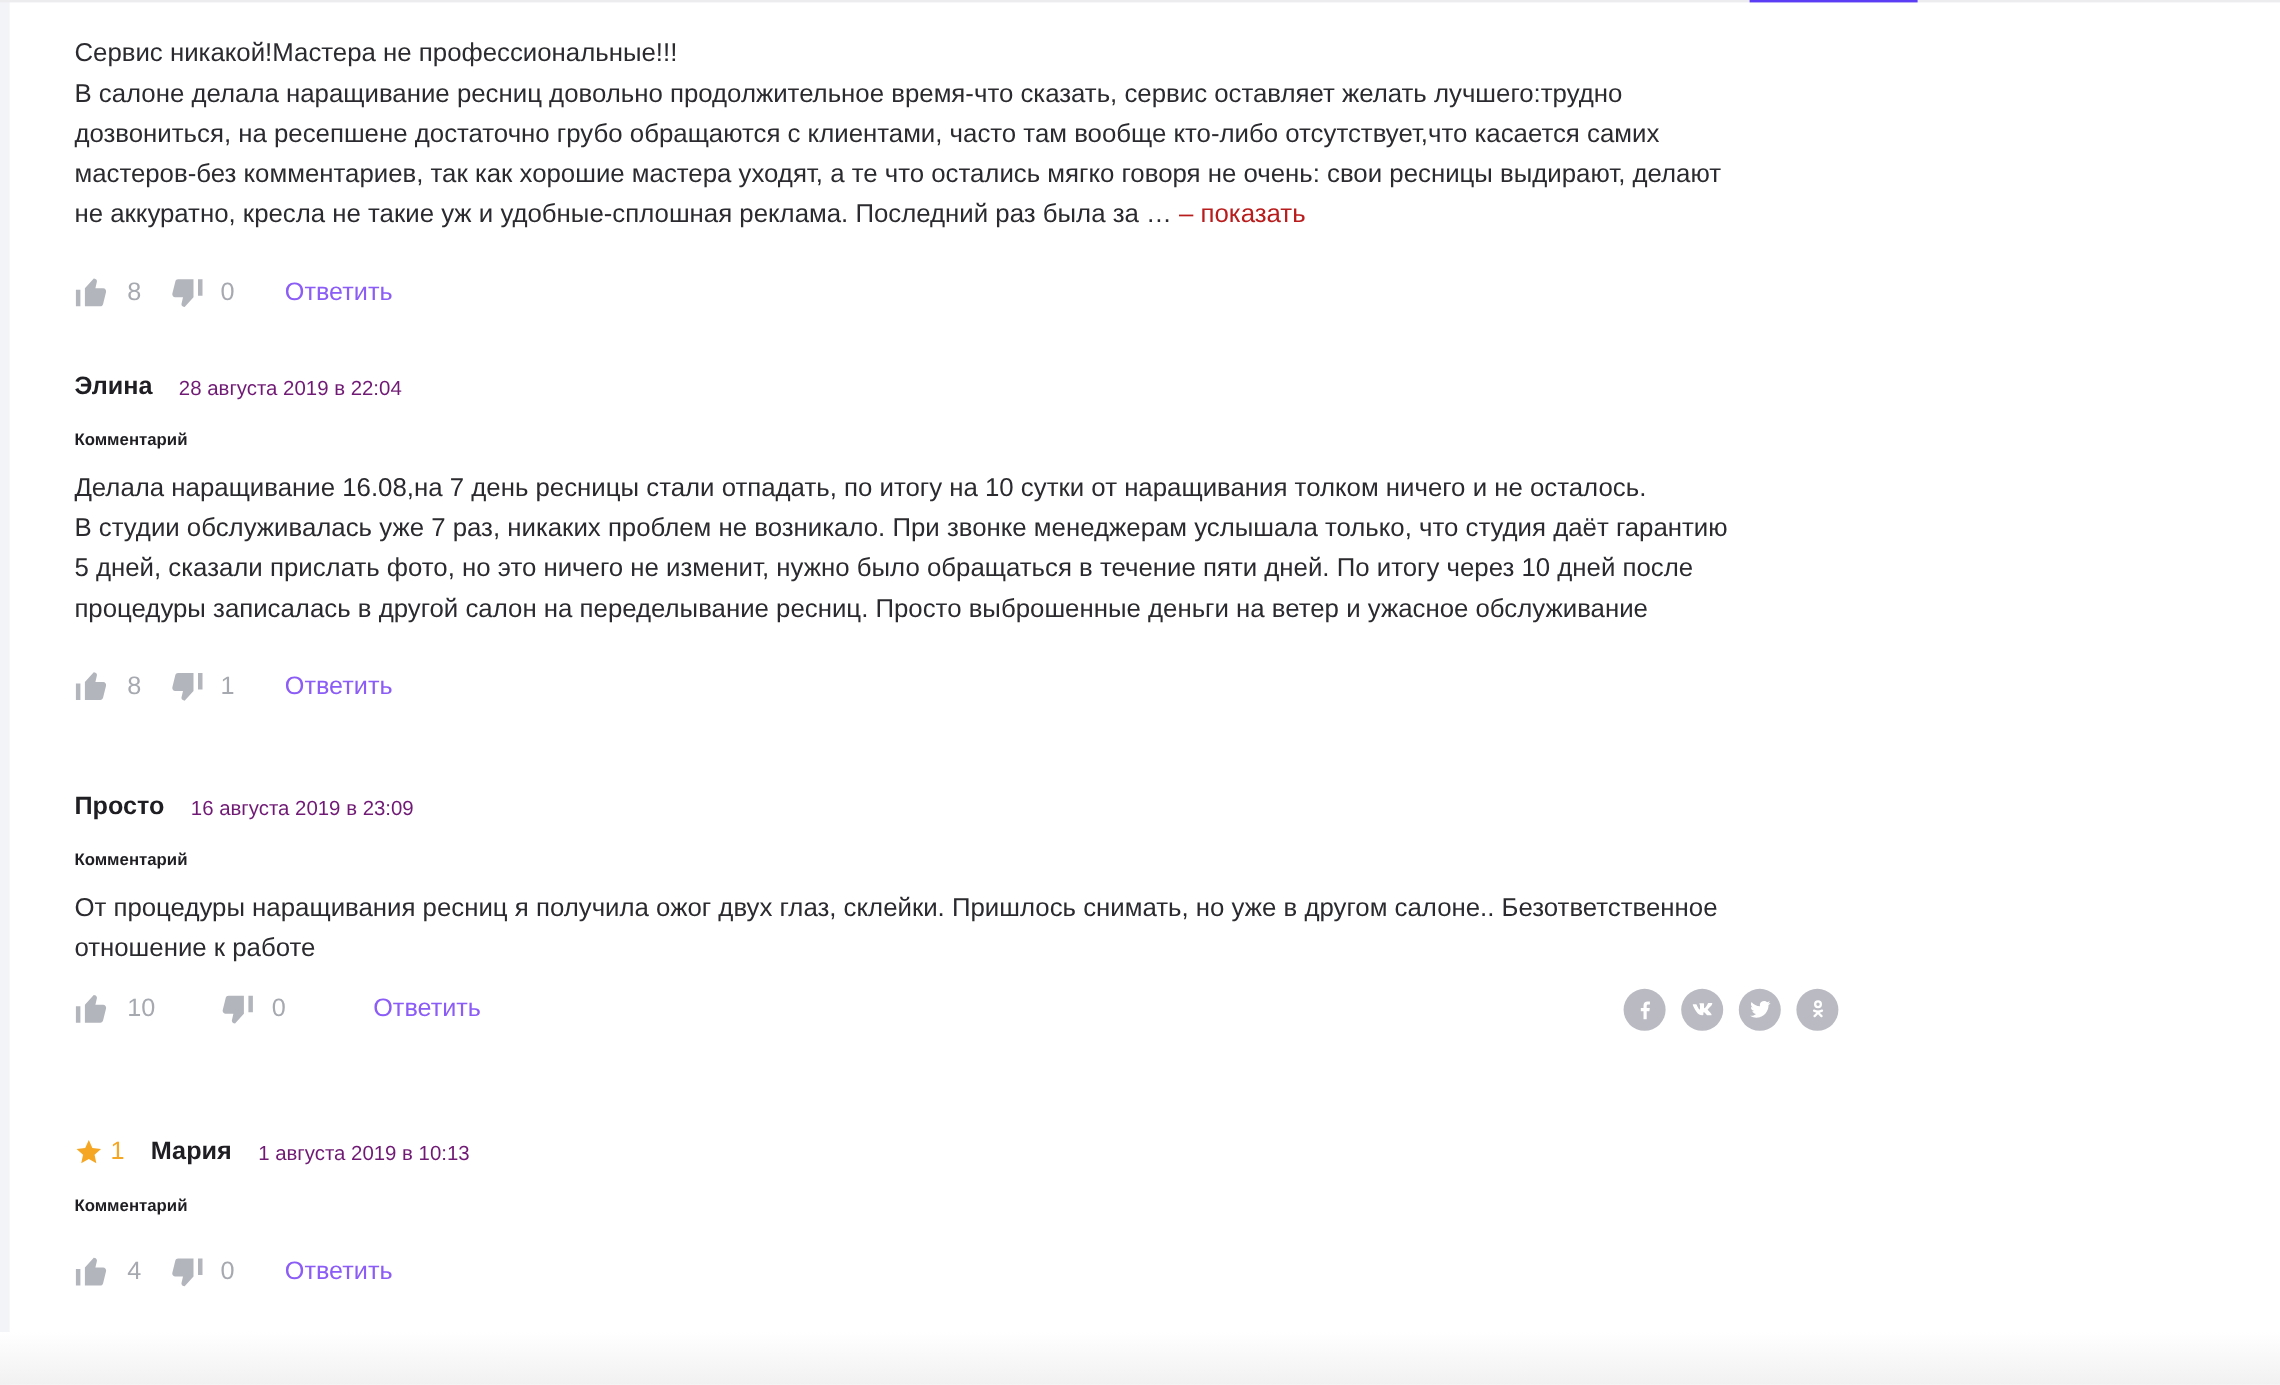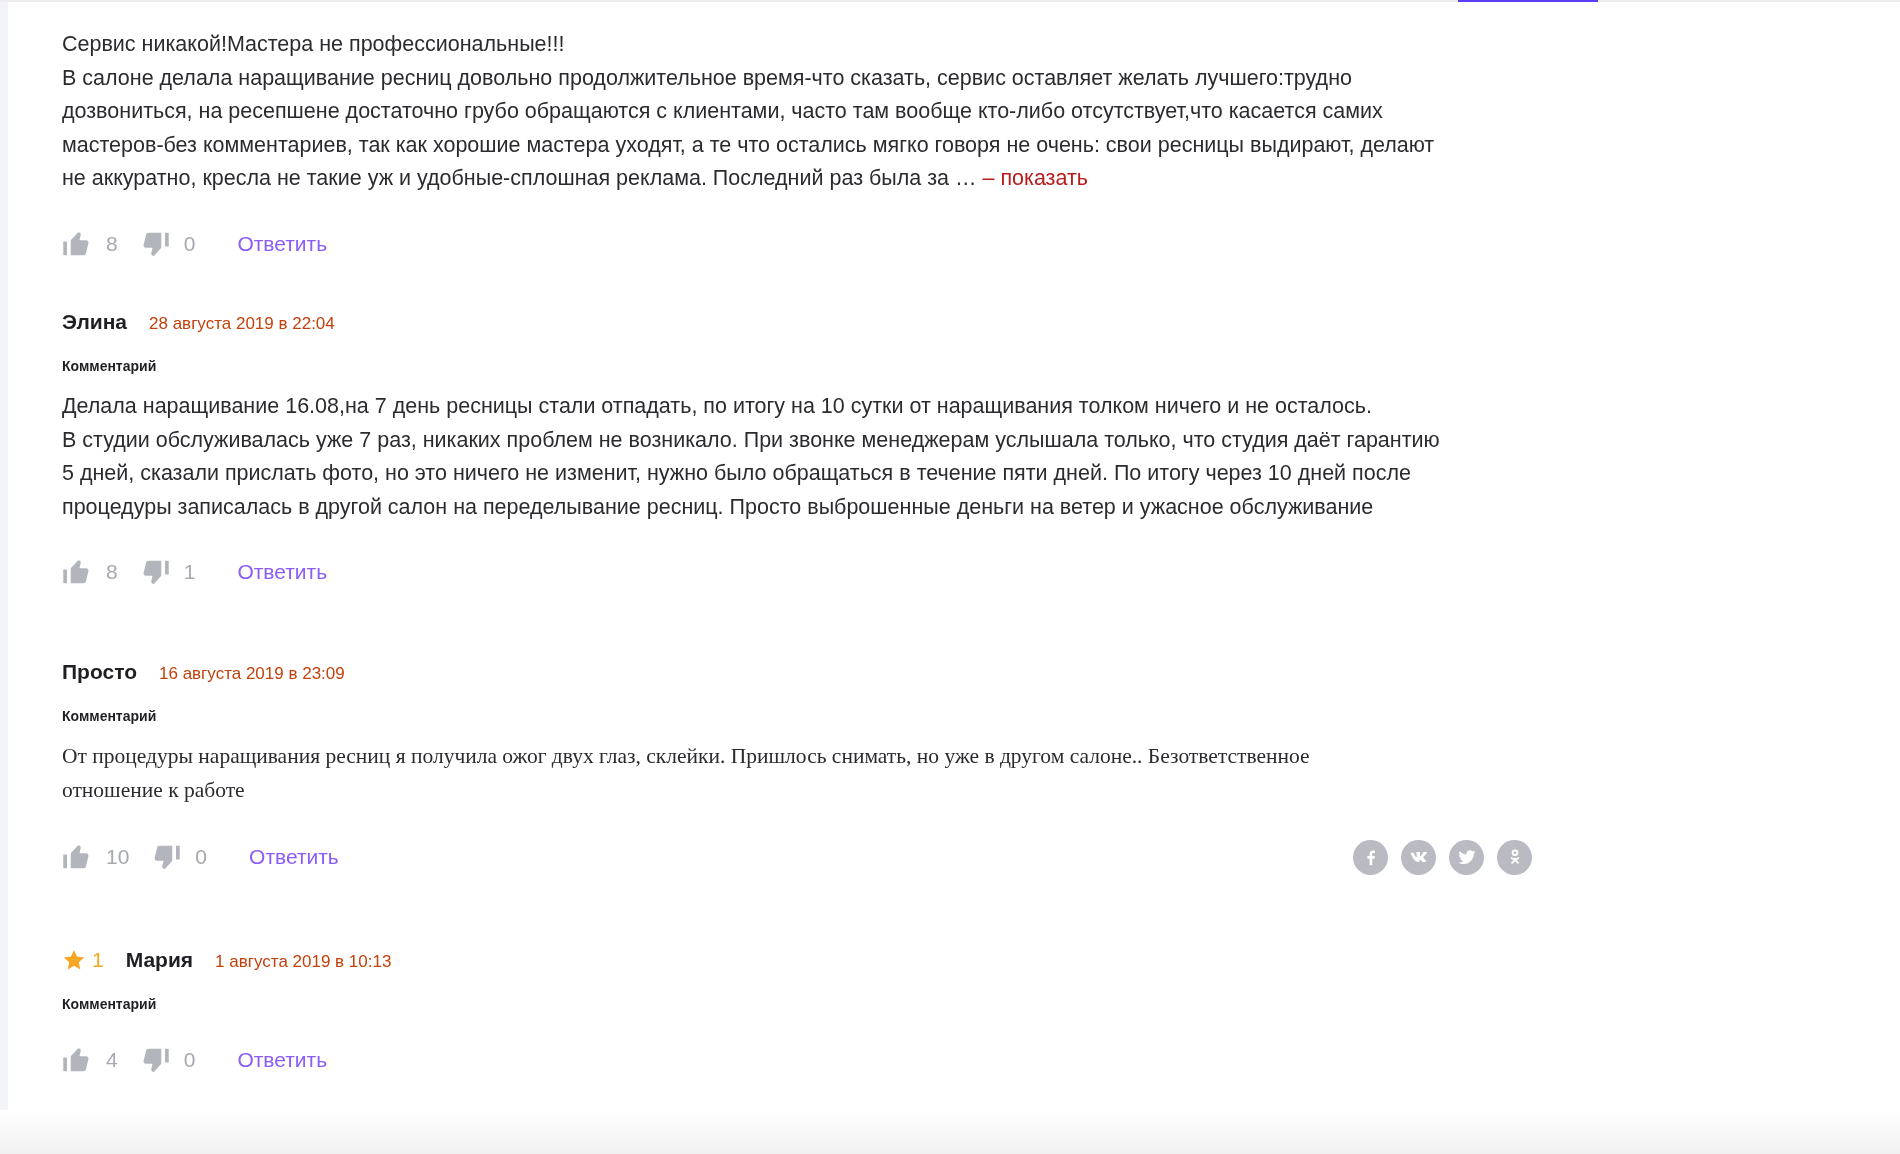--- a/index.html
+++ b/index.html
@@ -23,21 +23,21 @@
     }
     .feed {
       position: absolute; left: 62px; top: 0; width: 1470px;
     }
     .review { position: relative; }
     .review-head {
       display: flex; align-items: flex-end; gap: 22px;
       height: 34px;
     }
     .author { font-size: 21px; font-weight: bold; color: #1f1f23; }
-    .date { font-size: 17px; color: #c2410c; }
+    .date { font-size: 17px; color: #701a75; }
     .rating { display: flex; align-items: center; gap: 6px; margin-right: 0; }
     .rating .star { width: 24px; height: 24px; }
     .rating .val { font-size: 21px; color: #f5a623; font-weight: 500; }
     .section-label { font-size: 14px; font-weight: bold; color: #1f1f23; }
     .body-text {
       font-size: 21.5px; line-height: 33.5px; color: #2b2b2f;
       white-space: pre-line;
     }
     .more-link { color: #b91c1c; cursor: pointer; }
     .actions {
@@ -119,23 +119,23 @@
       <span class="reply">Ответить</span>
     </div>
   </div>
 
   <div class="review" style="position:absolute; top:650px; left:0; width:1470px;">
     <div class="review-head">
       <span class="author">Просто</span>
       <span class="date">16 августа 2019 в 23:09</span>
     </div>
     <div class="section-label" style="margin-top:24px;">Комментарий</div>
-    <div class="body-text" style="margin-top:16px;font-family:Liberation Serif, serif;">От процедуры наращивания ресниц я получила ожог двух глаз, склейки. Пришлось снимать, но уже в другом салоне.. Безответственное
+    <div class="body-text" style="margin-top:16px;">От процедуры наращивания ресниц я получила ожог двух глаз, склейки. Пришлось снимать, но уже в другом салоне.. Безответственное
 отношение к работе</div>
-    <div class="actions" style="margin-top:30px;">
+    <div class="actions" style="margin-top:14px;gap:31px;">
       <div class="vote">
         <svg viewBox="0 0 24 24">
             <path fill="#b3b5bd" d="M1 10h3v11H1zM6 21h11.3c.9 0 1.6-.6 1.8-1.4l2-8.1c.3-1.2-.6-2.5-1.9-2.5H14l1-4.3c.2-.9-.4-1.8-1.3-2L12.9 2.5 7 9v12z"></path>
           </svg>
         <span>10</span>
       </div>
       <div class="vote">
         <svg viewBox="0 0 24 24">
             <path fill="#b3b5bd" d="M20 3h3v11h-3zM18 3H6.7c-.9 0-1.6.6-1.8 1.4l-2 8.1C2.6 13.7 3.5 15 4.8 15H10l-1 4.3c-.2.9.4 1.8 1.3 2l.8.2L17 15V3z"></path>
           </svg>

